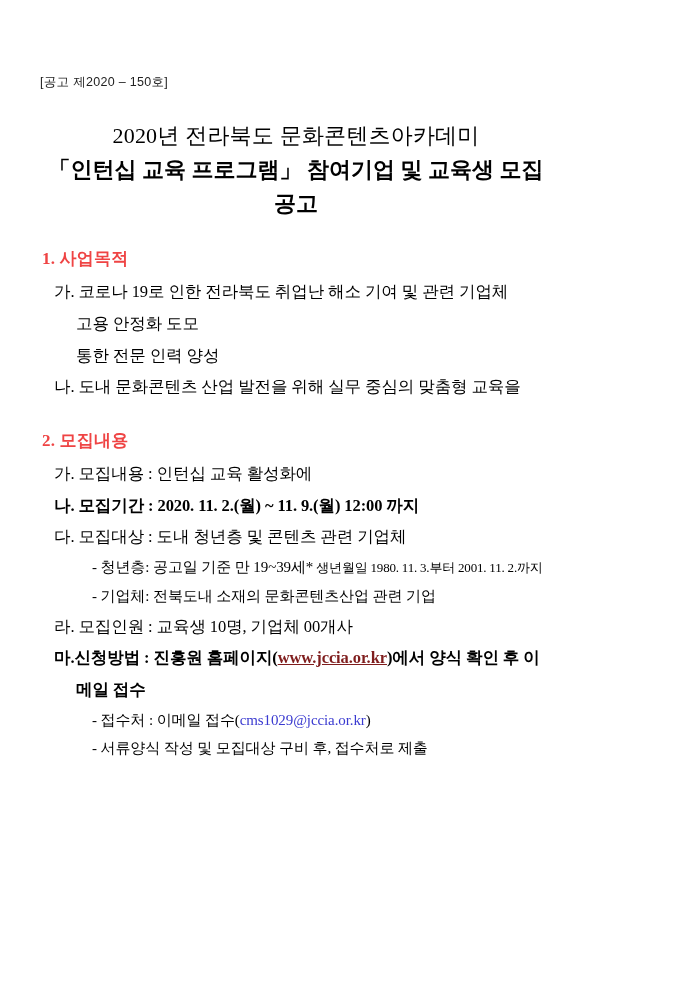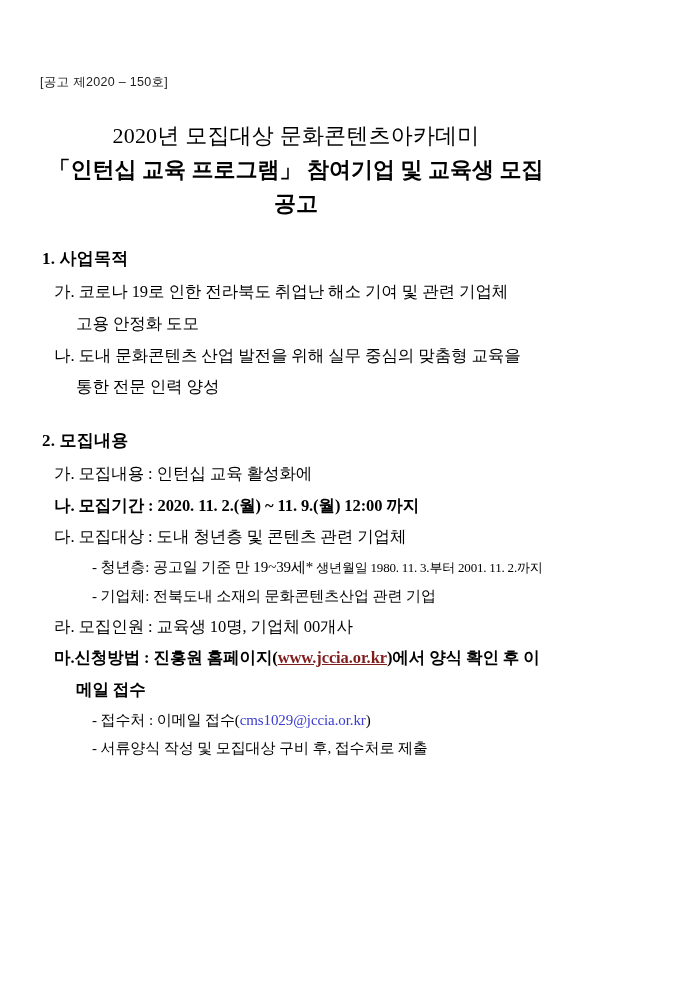--- a/index.html
+++ b/index.html
@@ -50,21 +50,21 @@
     text-align: justify;
     letter-spacing: -0.1px;
   }
   .intro .indent {
     padding-left: 18px;
   }
   .section {
     margin-top: 26px;
   }
   .section-head {
-    color: #000000;
+    color: #ef4444;
     font-weight: bold;
     font-size: 17px;
     margin: 0 0 6px 4px;
     letter-spacing: 0.2px;
   }
   .item {
     font-size: 16.5px;
     line-height: 1.92;
     margin-left: 16px;
     text-indent: -22px;
@@ -96,42 +96,42 @@
   }
 </style>
 </head>
 <body>
 
 <div class="page">
 
   <div class="notice-no">[공고 제2020 – 150호]</div>
 
   <h1 class="doc-title">
-    <span>2020년  모집대상  문화콘텐츠아카데미</span>
+    <span>2020년  전라북도  문화콘텐츠아카데미</span>
     <span class="line2">「인턴십 교육 프로그램」 참여기업 및 교육생 모집공고</span>
   </h1>
 
 
   <div class="section">
     <div class="section-head">1. 사업목적</div>
 
     <div class="item">
       <span>가.</span>
       <span>코로나 19로 인한 전라북도 취업난 해소 기여 및 관련 기업체</span>
     </div>
     <div class="item" style="text-indent:0; padding-left:22px;">
       <span>고용 안정화 도모</span>
     </div>
 
+    <div class="item" style="text-indent:0; padding-left:22px;">
+      <span>통한 전문 인력 양성</span>
+    </div>
     <div class="item">
       <span>나.</span>
       <span>도내 문화콘텐츠 산업 발전을 위해 실무 중심의 맞춤형 교육을</span>
-    </div>
-    <div class="item" style="text-indent:0; padding-left:22px;">
-      <span>통한 전문 인력 양성</span>
     </div>
   </div>
 
   <div class="section">
     <div class="section-head">2. 모집내용</div>
 
     <div class="item">
       <span>가.</span>
       <span>모집내용 : 인턴십 교육 활성화에</span>
     </div>

